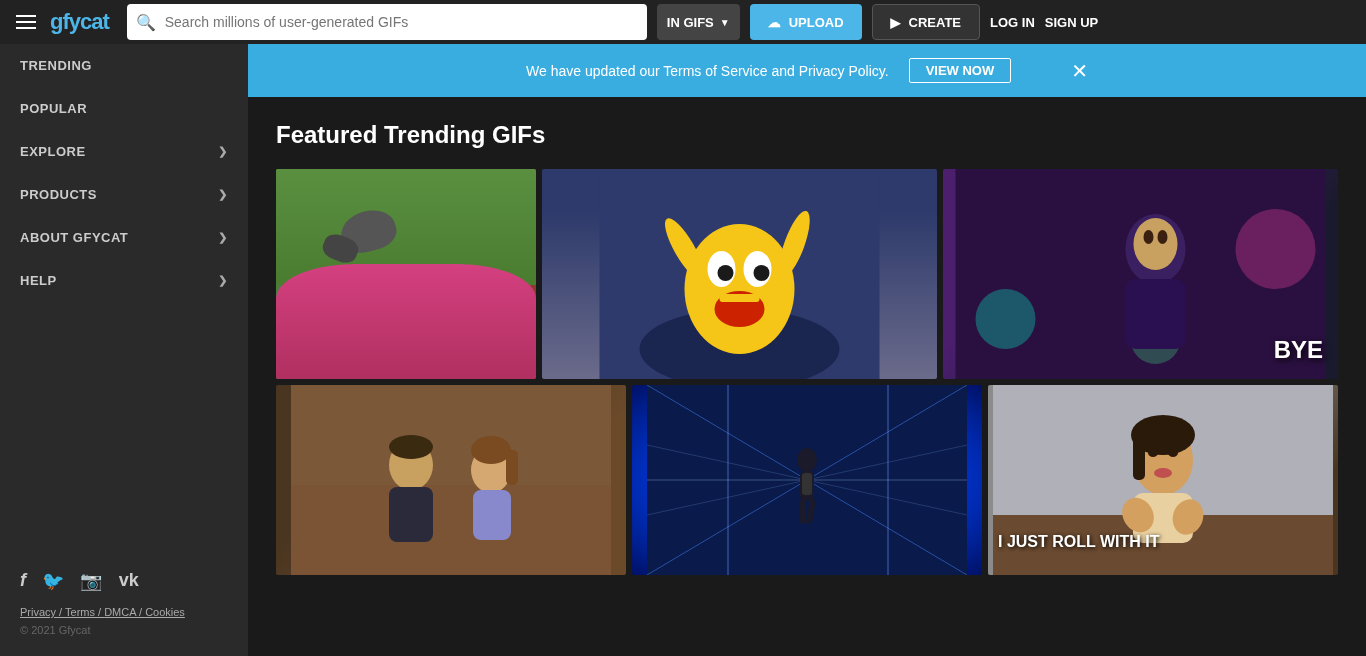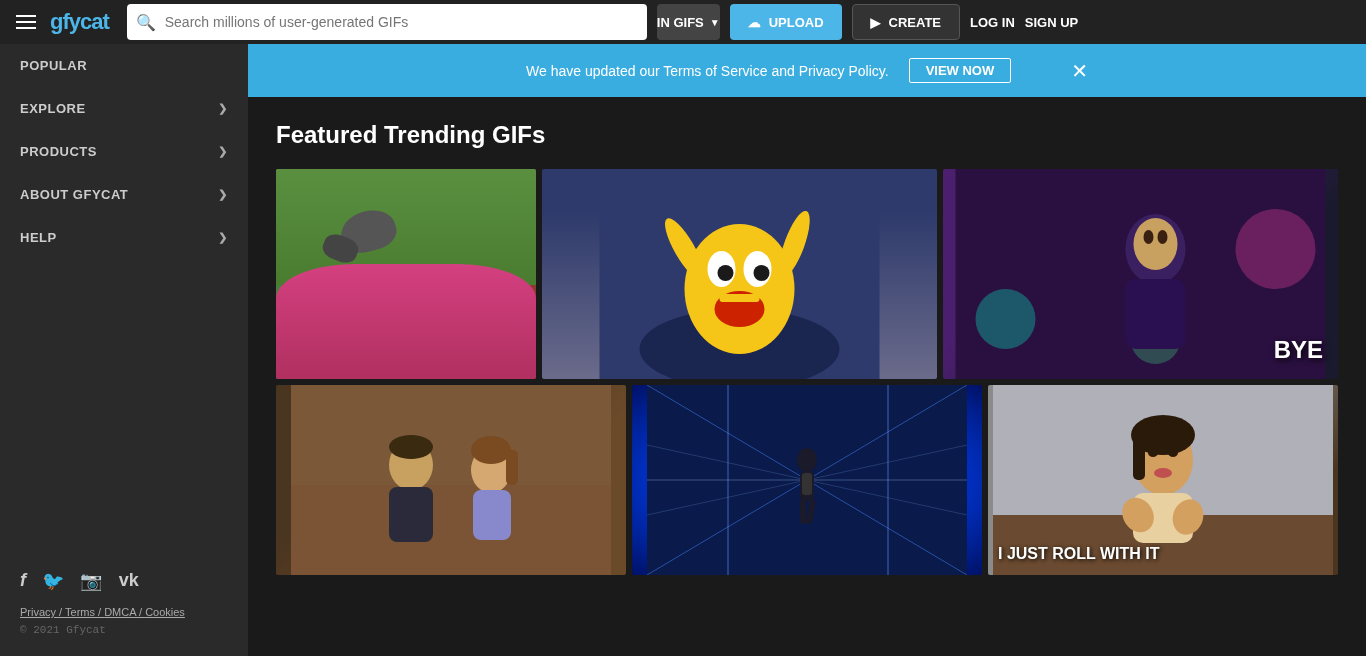--- a/index.html
+++ b/index.html
@@ -17,21 +17,21 @@
     .search-bar {
       display: flex; align-items: center; background: #fff; border-radius: 4px;
       flex: 1; height: 36px; padding: 0 10px; gap: 8px; max-width: 520px;
     }
     .search-bar input {
       border: none; outline: none; font-size: 14px; color: #333; width: 100%; background: transparent;
     }
     .search-icon { color: #aaa; font-size: 16px; }
     .search-type-btn {
       display: flex; align-items: center; gap: 6px; background: #444; color: #fff;
-      border: none; border-radius: 4px; padding: 6px 0; font-size: 13px;
+      border: none; border-radius: 4px; padding: 6px 10px; font-size: 13px;
       font-weight: bold; cursor: pointer; white-space: nowrap; height: 36px;
     }
     .chevron { font-size: 10px; }
     .upload-btn {
       display: flex; align-items: center; gap: 8px; background: #4db6e8; color: #fff;
       border: none; border-radius: 4px; padding: 6px 18px; font-size: 13px;
       font-weight: bold; cursor: pointer; height: 36px;
     }
     .create-btn {
       display: flex; align-items: center; gap: 8px; background: #333; color: #fff;
@@ -61,21 +61,21 @@
       letter-spacing: 0.5px; cursor: pointer; color: #ccc;
     }
     .sidebar-item.active { background: #4db6e8; color: #fff; }
     .sidebar-item .chevron-icon { font-size: 11px; color: #aaa; }
 
     .sidebar-footer { margin-top: auto; padding: 20px; }
     .social-icons { display: flex; gap: 16px; margin-bottom: 14px; }
     .social-icon { font-size: 18px; color: #ccc; cursor: pointer; }
     .footer-links { font-size: 11px; color: #aaa; margin-bottom: 6px; text-decoration: underline; }
     .footer-links a { color: #aaa; text-decoration: none; }
-    .copyright { font-size: 11px; color: #666; font-family: Liberation Mono, monospace; }
+    .copyright { font-size: 11px; color: #666; }
 
     
     .content-area { flex: 1; overflow-y: auto; background: #1a1a1a; position: relative; }
 
     
     .banner {
       background: #3aade0; display: flex; align-items: center; justify-content: center;
       gap: 20px; padding: 14px 20px; flex-shrink: 0;
     }
     .banner-text { font-size: 14px; color: #fff; }
@@ -119,21 +119,21 @@
     .dog-scene { width: 100%; height: 100%; position: relative; overflow: hidden; }
     .grass { position: absolute; top: 0; left: 0; right: 0; height: 55%; background: linear-gradient(180deg, #5a8f40 0%, #4a7c30 100%); }
 
     
     .loki-bye { position: absolute; bottom: 15px; right: 15px; color: #fff; font-size: 24px; font-weight: 900; text-shadow: 2px 2px 6px #000; }
 
     
     .dance-scene { width: 100%; height: 100%; background: radial-gradient(ellipse at center, #6ab0ff 0%, #1a6aff 30%, #0033cc 60%, #001166 100%); display: flex; align-items: center; justify-content: center; }
 
     
-    .kim-text { position: absolute; bottom: 12px; left: 10px; color: #fff; font-size: 16px; font-weight: 900; text-shadow: 1px 1px 4px #000; }
+    .kim-text { position: absolute; bottom: 24px; left: 10px; color: #fff; font-size: 16px; font-weight: 900; text-shadow: 1px 1px 4px #000; }
   </style>
 </head>
 <body>
 
 <nav class="topnav">
   <div class="hamburger-icon">
     <span></span>
       <span></span>
       <span></span>
   </div>
@@ -157,20 +157,23 @@
     <span>CREATE</span>
   </button>
   <button class="login-btn">LOG IN</button>
   <button class="signup-btn">SIGN UP</button>
 </nav>
 
 <div class="main-layout">
 
   <aside class="sidebar">
     <div class="sidebar-item">
+      <span>TRENDING</span>
+    </div>
+    <div class="sidebar-item">
       <span>POPULAR</span>
     </div>
     <div class="sidebar-item">
       <span>EXPLORE</span>
       <span class="chevron-icon">❯</span>
     </div>
     <div class="sidebar-item">
       <span>PRODUCTS</span>
       <span class="chevron-icon">❯</span>
     </div>

